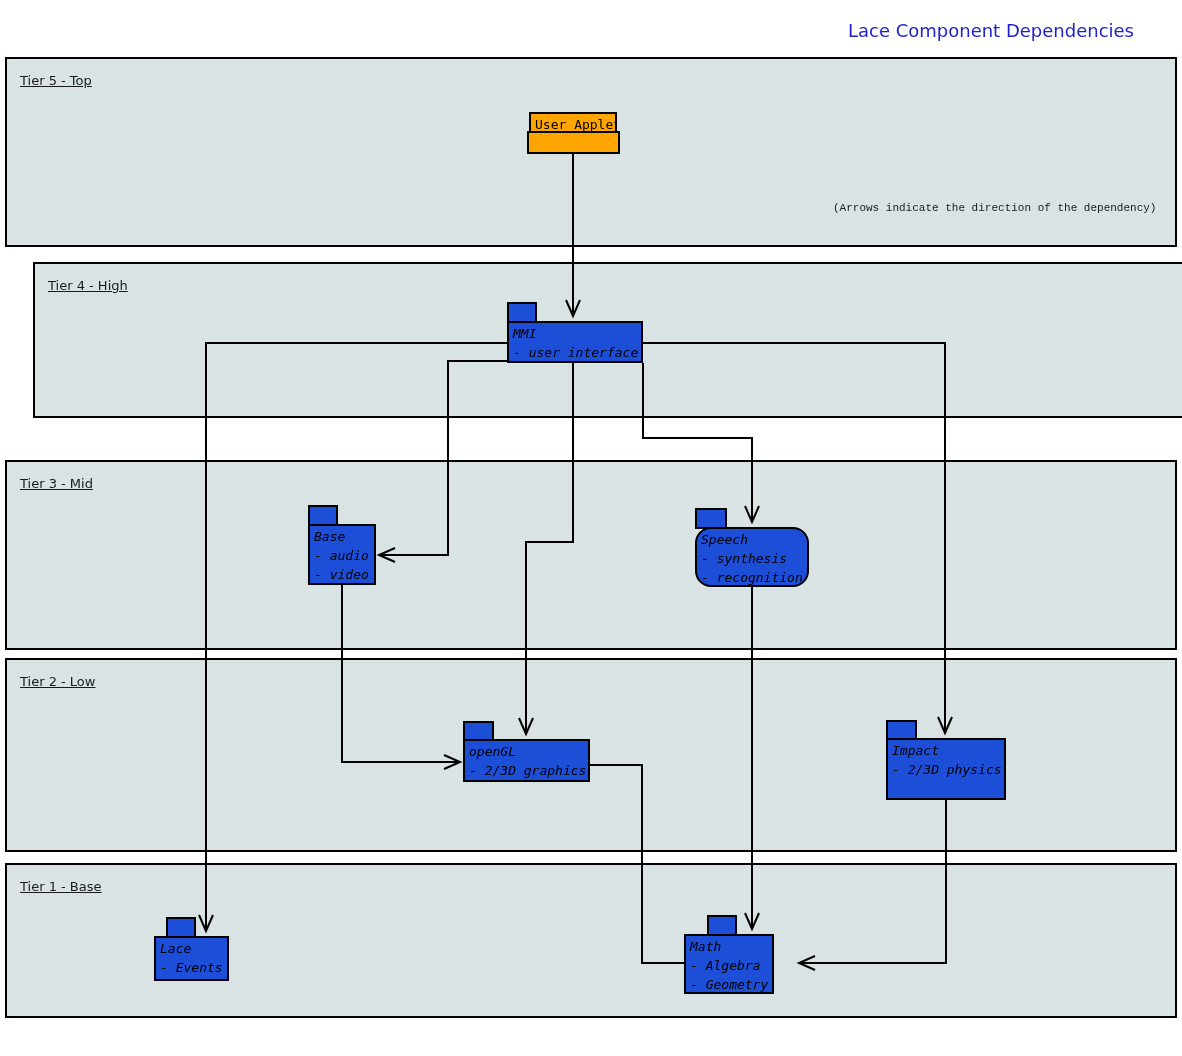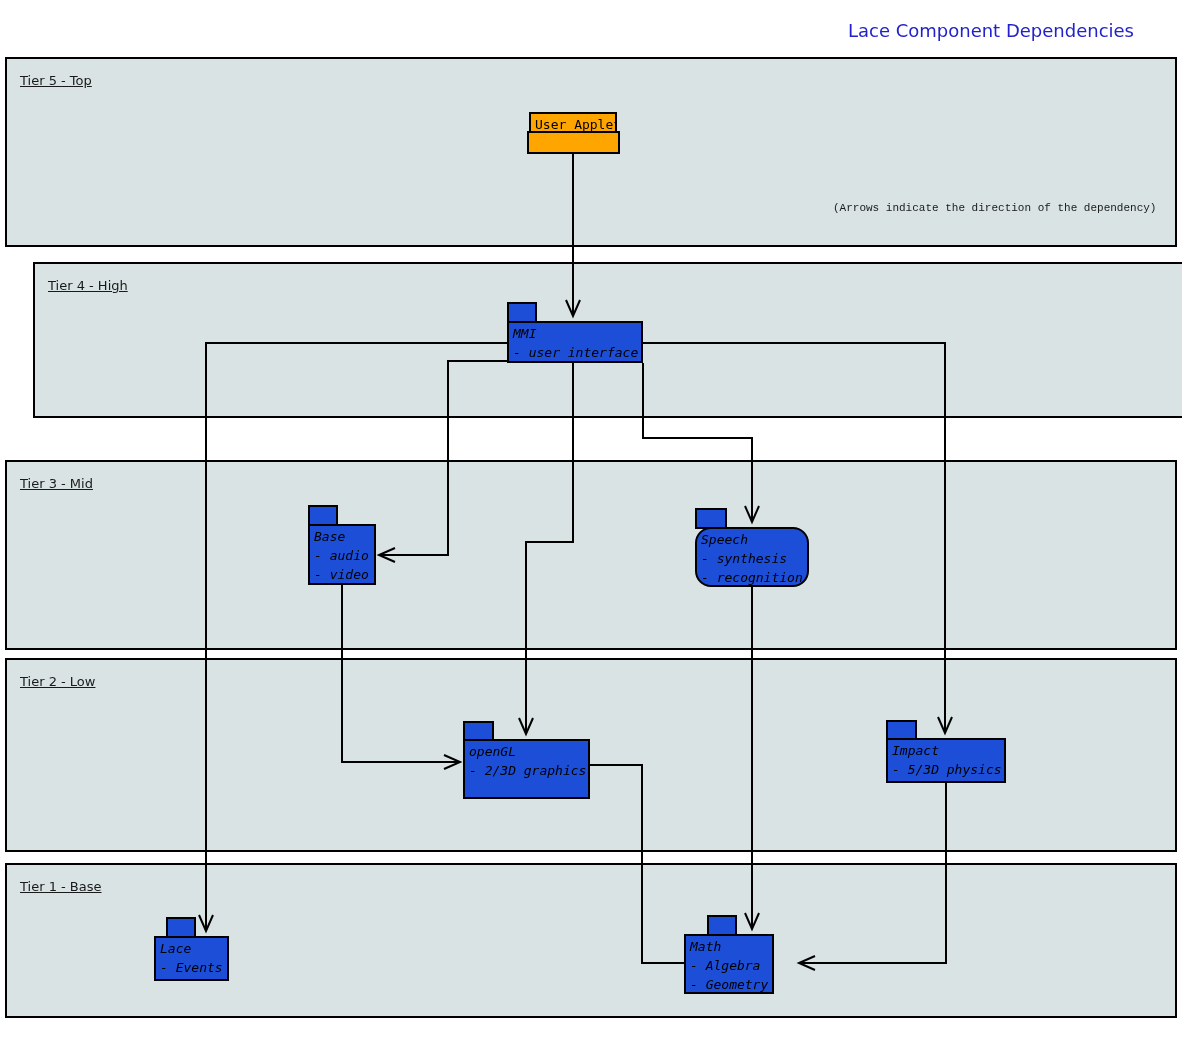--- a/index.html
+++ b/index.html
@@ -82,24 +82,24 @@
   <div class="part green" style="left:507px;top:302px;width:30px;height:21px;"></div>
   <div class="part green node-text" style="left:507px;top:321px;width:136px;height:42px;"><div>MMI</div><div>- user interface</div></div>
 
   <div class="part green" style="left:308px;top:505px;width:30px;height:21px;"></div>
   <div class="part green node-text" style="left:308px;top:524px;width:68px;height:61px;"><div>Base</div><div>- audio</div><div>- video</div></div>
 
   <div class="part green" style="left:695px;top:508px;width:32px;height:21px;"></div>
   <div class="part green node-text" style="left:695px;top:527px;width:114px;height:60px;border-radius:16px;"><div>Speech</div><div>- synthesis</div><div>- recognition</div></div>
 
   <div class="part green" style="left:463px;top:721px;width:31px;height:20px;"></div>
-  <div class="part green node-text" style="left:463px;top:739px;width:127px;height:60px;"><div>openGL</div><div>- 2/3D graphics</div></div>
+  <div class="part green node-text" style="left:463px;top:739px;width:127px;height:43px;"><div>openGL</div><div>- 2/3D graphics</div></div>
 
   <div class="part green" style="left:886px;top:720px;width:31px;height:20px;"></div>
-  <div class="part green node-text" style="left:886px;top:738px;width:120px;height:45px;"><div>Impact</div><div>- 5/3D physics</div></div>
+  <div class="part green node-text" style="left:886px;top:738px;width:120px;height:62px;"><div>Impact</div><div>- 2/3D physics</div></div>
 
   <div class="part green" style="left:166px;top:917px;width:30px;height:21px;"></div>
   <div class="part green node-text" style="left:154px;top:936px;width:75px;height:45px;"><div>Lace</div><div>- Events</div></div>
 
   <div class="part green" style="left:707px;top:915px;width:30px;height:21px;"></div>
   <div class="part green node-text" style="left:684px;top:934px;width:90px;height:60px;"><div>Math</div><div>- Algebra</div><div>- Geometry</div></div>
 
 </div>
 
 </body></html>

